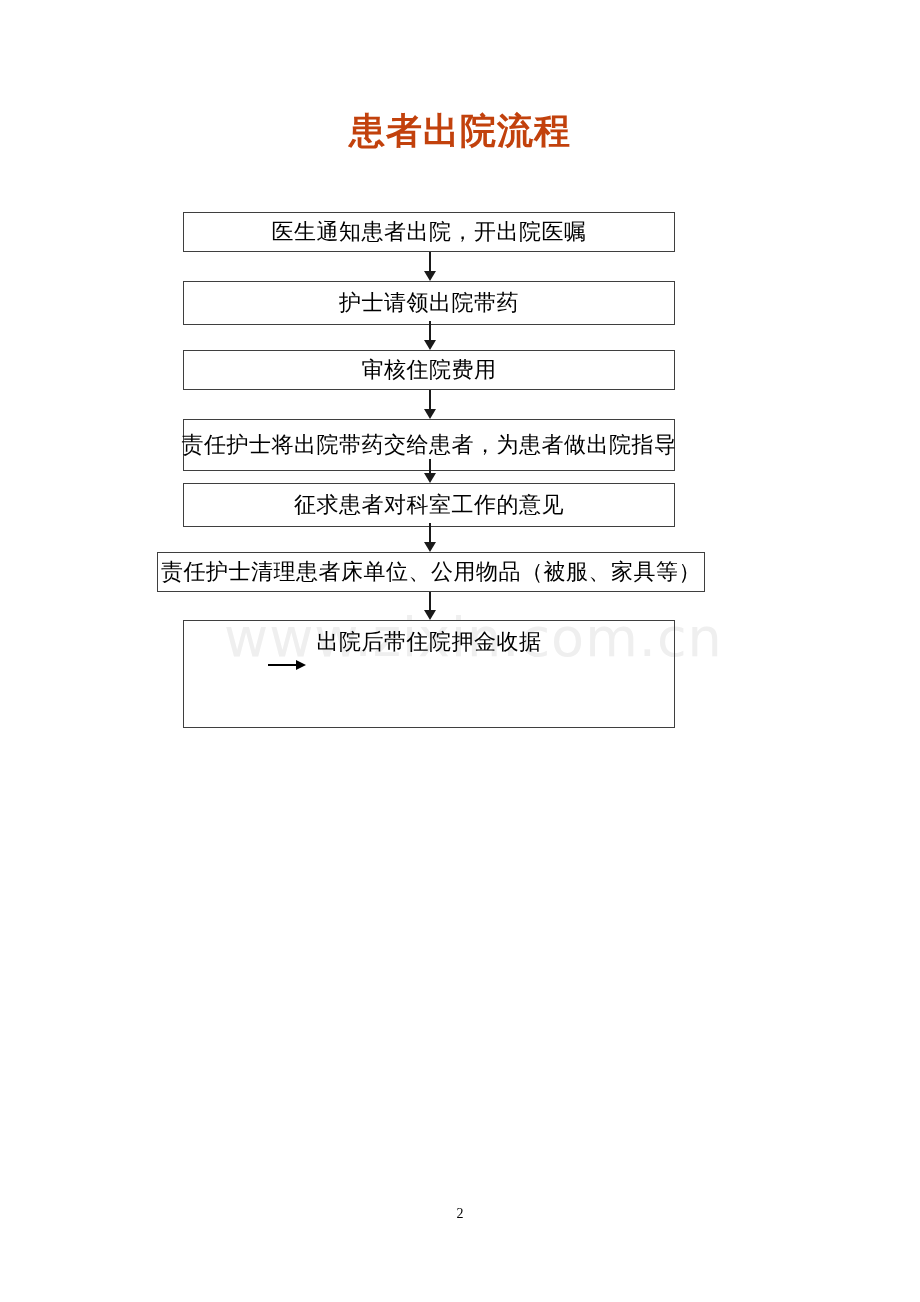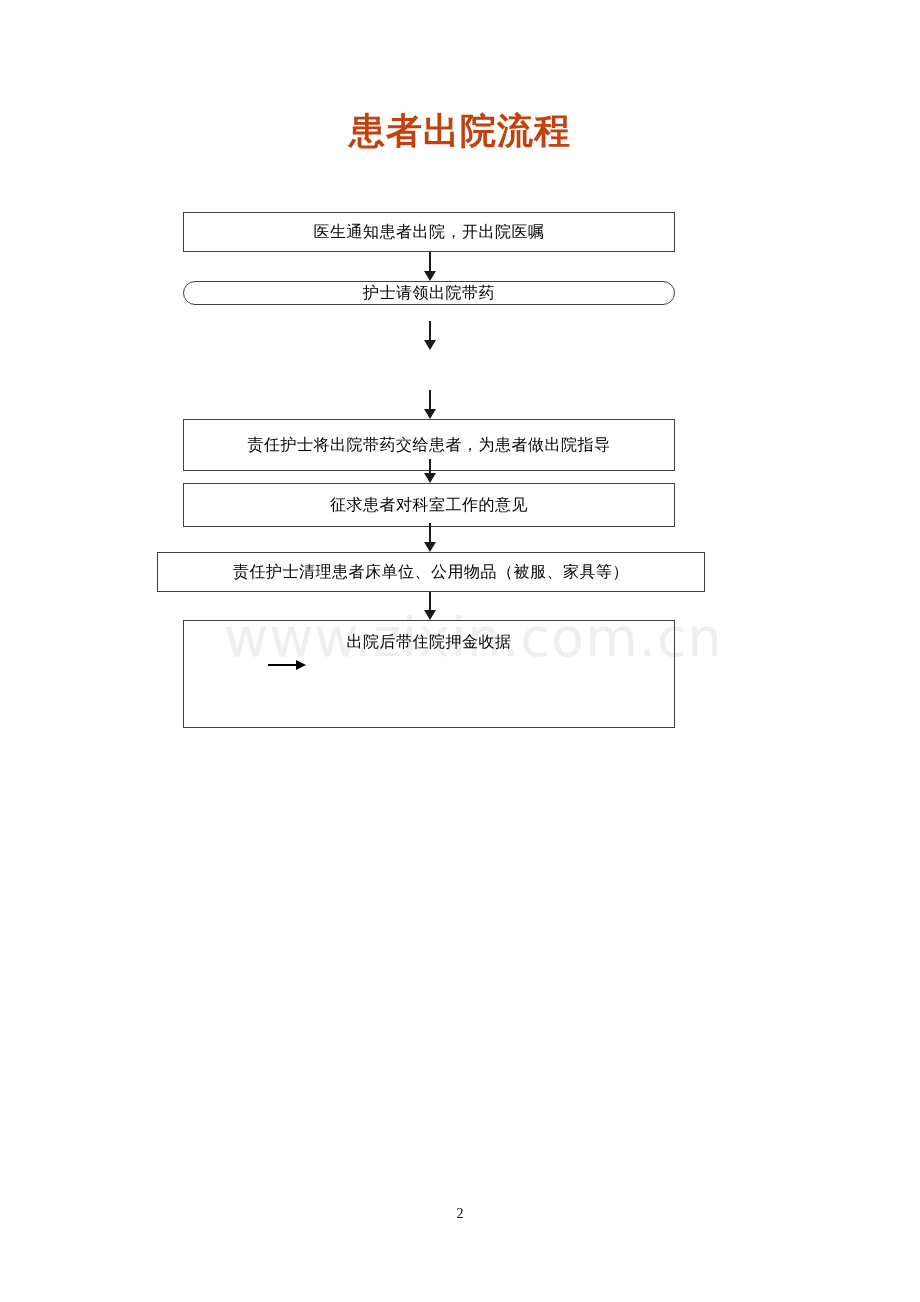--- a/index.html
+++ b/index.html
@@ -63,30 +63,30 @@
     position: absolute;
     box-sizing: border-box;
     border: 1.6px solid #3f3f3f;
     background: transparent;
     display: flex;
     align-items: center;
     justify-content: center;
   }
   .node .node-label {
     font-family: "Liberation Serif", "DejaVu Serif", serif;
-    font-size: 16px;
+    font-size: 22px;
     line-height: 26px;
     letter-spacing: 0.5px;
     white-space: nowrap;
     color: #000000;
   }
 
   
   #node-0 { left: 183px; top: 212px; width: 492px; height: 40px; }
-  #node-1 { left: 183px; top: 281px; width: 492px; height: 24px; border-radius: 17px; }
+  #node-1 { left: 183px; top: 281px; width: 492px; height: 44px; }
   #node-2 { left: 183px; top: 350px; width: 492px; height: 40px; }
   #node-3 { left: 183px; top: 419px; width: 492px; height: 52px; }
   #node-4 { left: 183px; top: 483px; width: 492px; height: 44px; }
   #node-5 { left: 157px; top: 552px; width: 548px; height: 40px; justify-content: center; }
   #node-6 {
     left: 183px; top: 620px; width: 492px; height: 108px;
     align-items: flex-start;
     justify-content: center;
   }
   #node-6 .node-label {
@@ -164,20 +164,23 @@
   <div class="node" id="node-0">
     <span class="node-label">医生通知患者出院，开出院医嘱</span>
   </div>
   <div class="connector" id="conn-0"></div>
 
   <div class="node" id="node-1">
     <span class="node-label">护士请领出院带药</span>
   </div>
   <div class="connector" id="conn-1"></div>
 
+  <div class="node" id="node-2">
+    <span class="node-label">审核住院费用</span>
+  </div>
   <div class="connector" id="conn-2"></div>
 
   <div class="node" id="node-3">
     <span class="node-label">责任护士将出院带药交给患者，为患者做出院指导</span>
   </div>
   <div class="connector" id="conn-3"></div>
 
   <div class="node" id="node-4">
     <span class="node-label">征求患者对科室工作的意见</span>
   </div>

